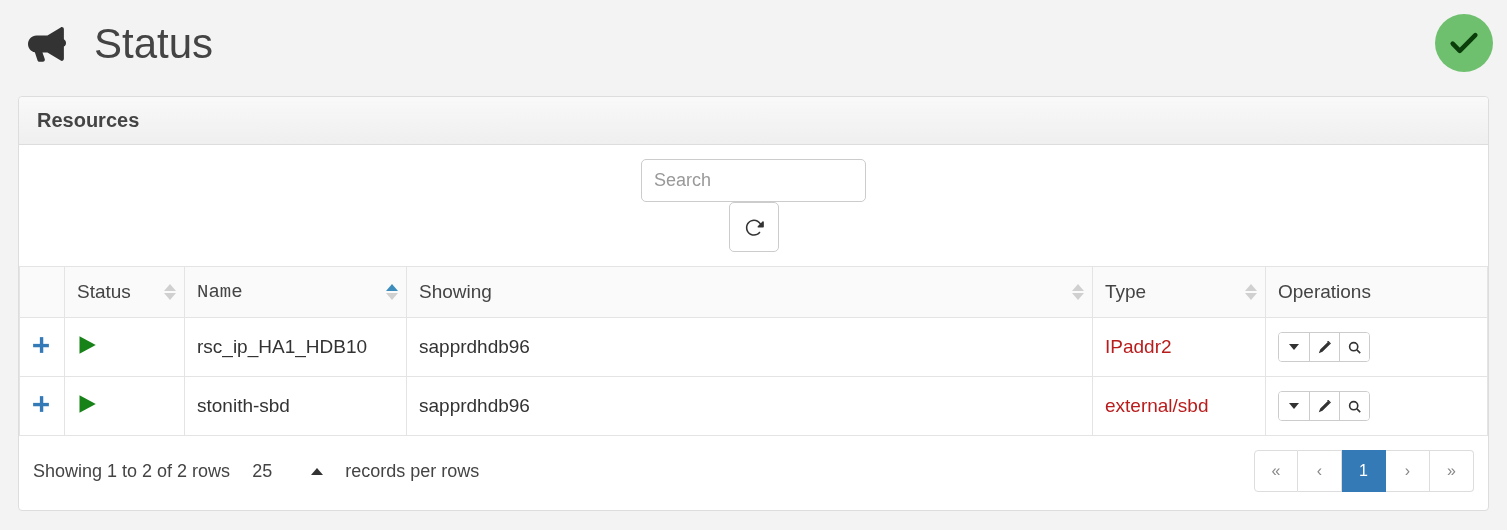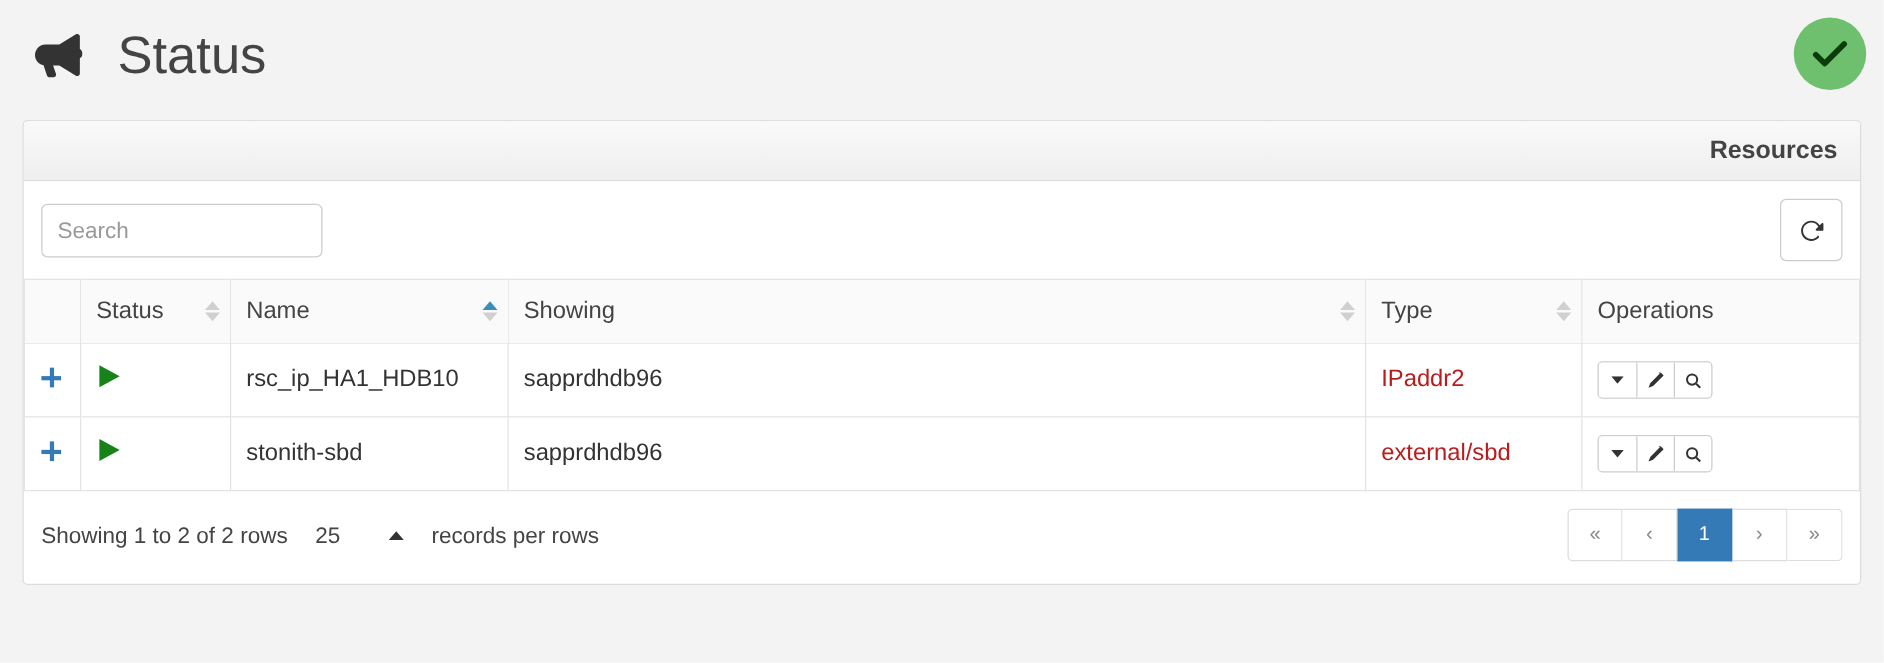--- a/index.html
+++ b/index.html
@@ -47,26 +47,26 @@
   }
   .panel-header {
     background: linear-gradient(#f9f9f9,#efefef);
     border-bottom: 1px solid #ddd;
     padding: 12px 18px;
     font-size: 20px;
     font-weight: 600;
     color: #444;
     border-top-left-radius: 4px;
     border-top-right-radius: 4px;
-    text-align: right;
   }
   .toolbar {
     display: flex;
     align-items: center;
     padding: 14px;
+    flex-direction: column;
   }
   .search-input {
     width: 225px;
     padding: 10px 12px;
     font-size: 18px;
     border: 1px solid #ccc;
     border-radius: 5px;
     color: #555;
     background:#fff;
   }
@@ -93,21 +93,21 @@
     vertical-align: middle;
   }
   table.data th {
     background: #fafafa;
     font-weight: 400;
     color: #444;
     position: relative;
   }
   .col-expand { width: 45px; text-align:center;}
   .col-status { width: 120px; }
-  .col-name { width: 222px; }
+  .col-name { width: 222px; font-family: Liberation Mono, monospace; }
   .col-type { width: 173px; }
   .col-ops { width: 222px; }
   .sort-icons {
     position:absolute; right:8px; top:50%; transform:translateY(-50%);
     display:flex;flex-direction:column;line-height:0;
   }
   .tri-up, .tri-down {
     width:0;height:0;border-left:6px solid transparent;border-right:6px solid transparent;
   }
   .tri-up { border-bottom:7px solid #d0d0d0; margin-bottom:2px;}

